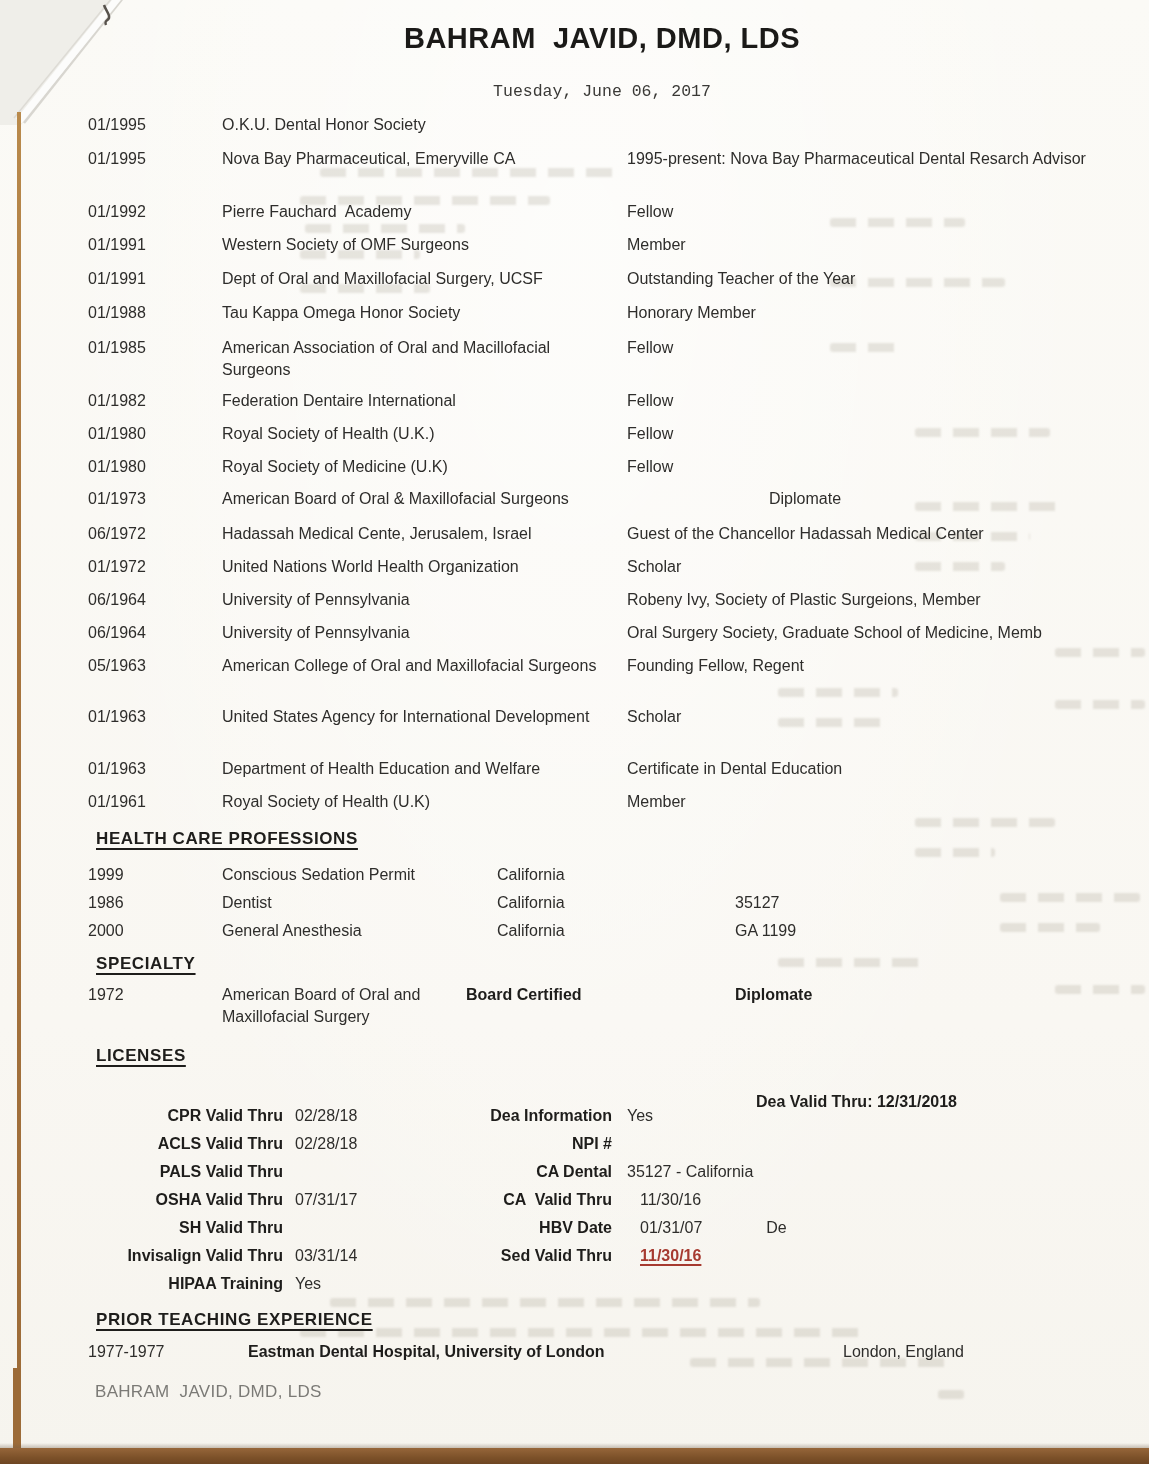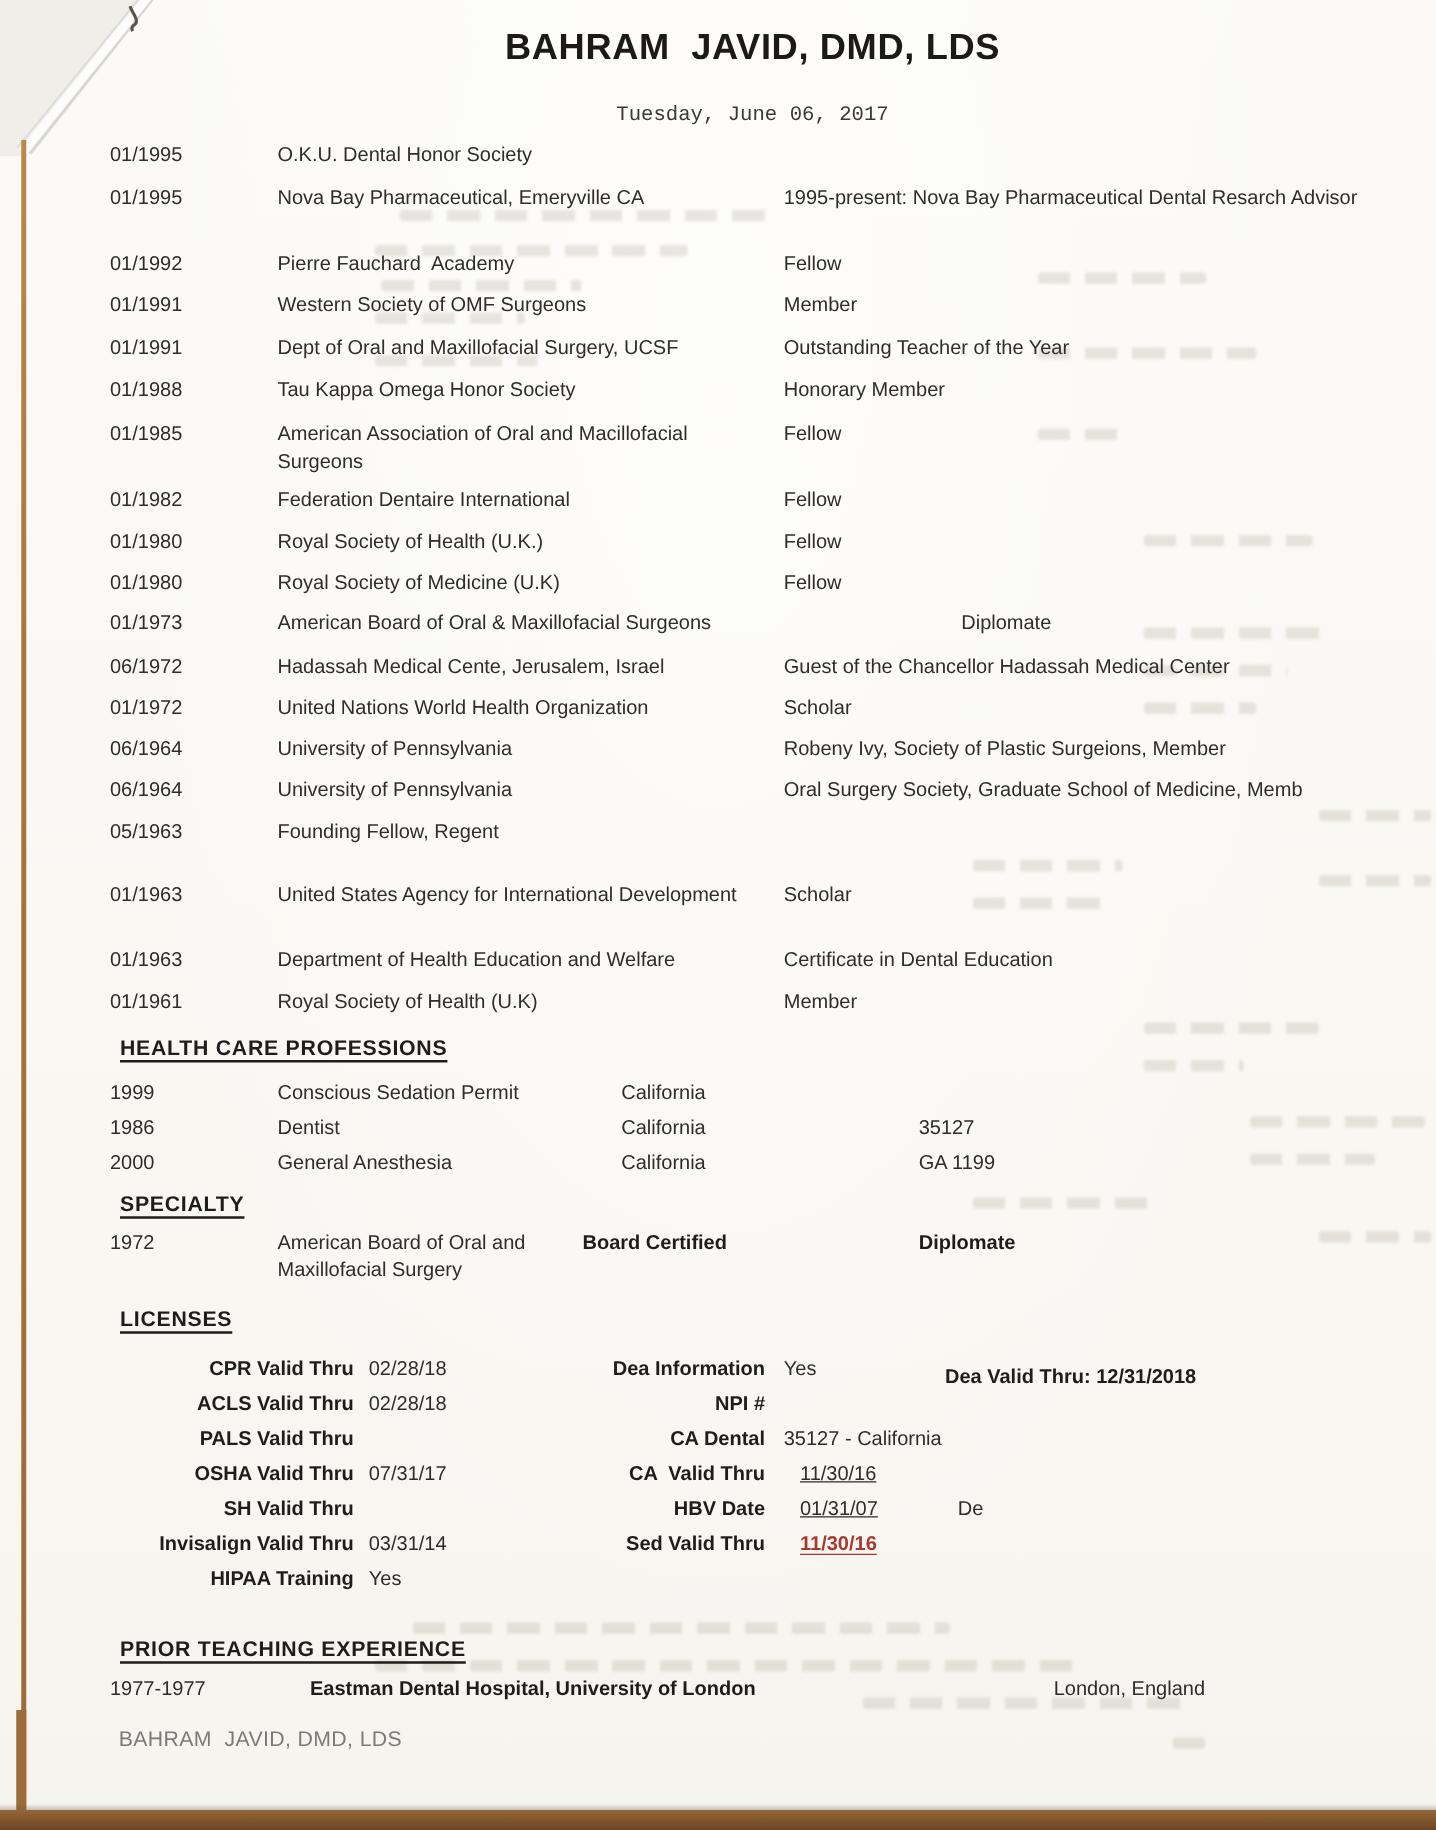--- a/index.html
+++ b/index.html
@@ -36,27 +36,27 @@
   .dateline{
     position:absolute;top:82px;left:0;right:0;padding-left:55px;
     text-align:center;font-size:16.5px;color:#3a3936;white-space:pre;font-family:Liberation Mono, monospace;
   }
   .heading{
     position:absolute;left:96px;
     font-size:17px;font-weight:700;letter-spacing:.6px;color:#1e1d1b;
     text-decoration:underline;text-decoration-thickness:2px;text-underline-offset:4px;
   }
   
-  .lgroup{position:absolute;display:flex;flex-direction:column;gap:8px;}
+  .lgroup{position:absolute;display:flex;flex-direction:column;gap:8px;margin-top:20px;}
   .lrow{display:flex;align-items:flex-start;font-size:16px;line-height:20px;}
   .llab{width:223px;flex:none;text-align:right;font-weight:700;color:#1e1d1b;white-space:pre;}
   .lval{padding-left:12px;white-space:pre;}
   .mlab{width:232px;flex:none;text-align:right;font-weight:700;color:#1e1d1b;white-space:pre;}
   .mval{padding-left:15px;white-space:pre;}
-  .mval.ind{padding-left:28px;text-decoration:underline;}
+  .mval.ind{padding-left:28px;}
   .mextra{margin-left:64px;}
   .sed{color:#a63a30;text-decoration:underline;text-decoration-color:#a63a30;
        text-decoration-thickness:1.5px;text-underline-offset:3px;font-weight:700;}
   .dea-valid{position:absolute;left:756px;top:1093px;font-size:16px;font-weight:700;color:#1e1d1b;}
   
   .ty{width:160px;flex:none;}
   .torg{width:595px;flex:none;font-weight:700;color:#1e1d1b;}
   
   .footer-name{position:absolute;left:95px;top:1382px;font-size:17px;color:#7b7a76;white-space:pre;letter-spacing:.3px;}
   .footer-page{position:absolute;left:985px;top:1464px;font-size:17px;color:#4e4d49;}
@@ -190,20 +190,21 @@
     <span class="c2">University of Pennsylvania</span>
     <span class="c3">Robeny Ivy, Society of Plastic Surgeions, Member</span>
   </div>
   <div class="r" style="top:622px">
     <span class="c1">06/1964</span>
     <span class="c2">University of Pennsylvania</span>
     <span class="c3">Oral Surgery Society, Graduate School of Medicine, Memb</span>
   </div>
   <div class="r" style="top:655px">
     <span class="c1">05/1963</span>
+    <span class="c2">American College of Oral and Maxillofacial Surgeons</span>
     <span class="c3">Founding Fellow, Regent</span>
   </div>
   <div class="r" style="top:706px">
     <span class="c1">01/1963</span>
     <span class="c2">United States Agency for International Development</span>
     <span class="c3">Scholar</span>
   </div>
   <div class="r" style="top:758px">
     <span class="c1">01/1963</span>
     <span class="c2">Department of Health Education and Welfare</span>

